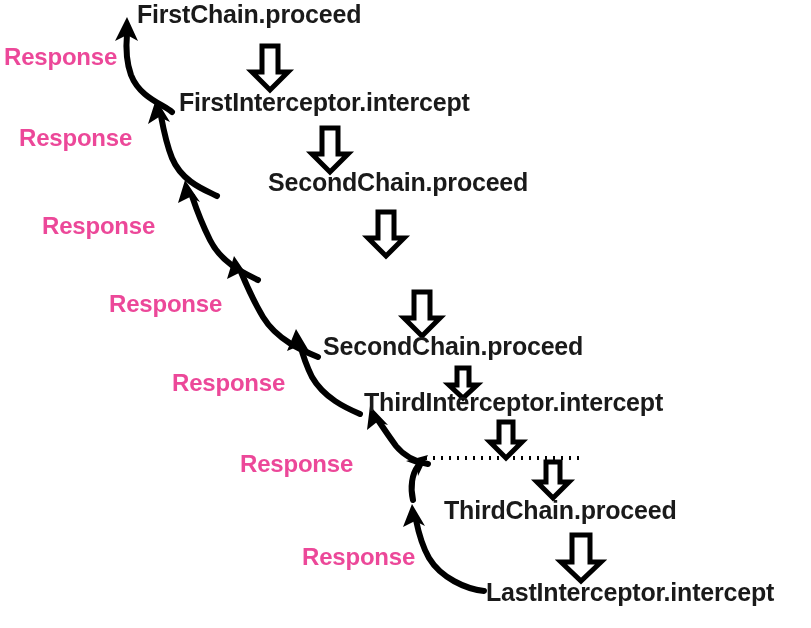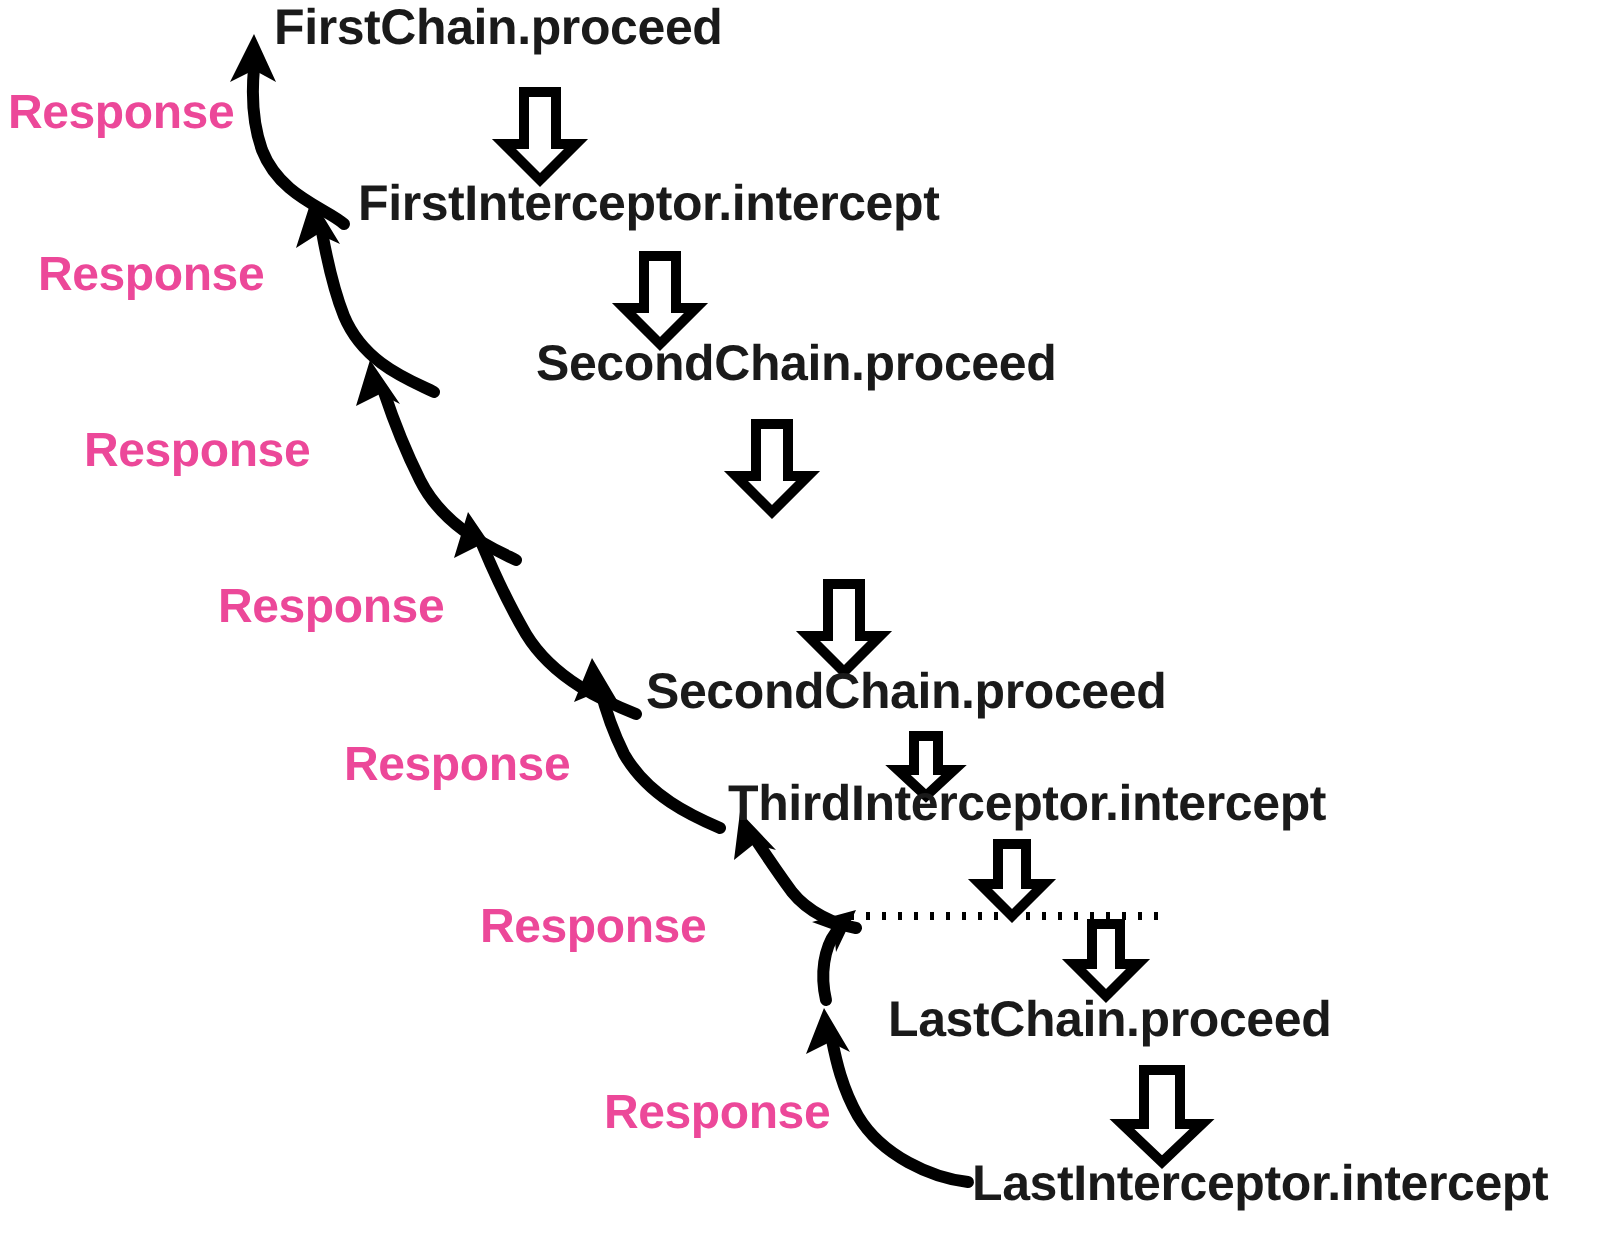--- a/index.html
+++ b/index.html
@@ -99,21 +99,21 @@
       <path class="curvehead" d="M428,455 L418,476 L417,465 L406,461 Z"></path>
     </g>
 
   </svg>
 
   <div class="node-label" style="left:137px;top:2px;">FirstChain.proceed</div>
   <div class="node-label" style="left:179px;top:90px;">FirstInterceptor.intercept</div>
   <div class="node-label" style="left:221px;top:170px;margin-left:47px;">SecondChain.proceed</div>
   <div class="node-label" style="left:323px;top:334px;">SecondChain.proceed</div>
   <div class="node-label" style="left:364px;top:390px;">ThirdInterceptor.intercept</div>
-  <div class="node-label" style="left:444px;top:498px;">LastChain.proceed</div>
+  <div class="node-label" style="left:444px;top:498px;">ThirdChain.proceed</div>
   <div class="node-label" style="left:486px;top:580px;text-align:center;">LastInterceptor.intercept</div>
 
   <div class="resp-label" style="left:4px;top:45px;">Response</div>
   <div class="resp-label" style="left:19px;top:126px;">Response</div>
   <div class="resp-label" style="left:42px;top:214px;">Response</div>
   <div class="resp-label" style="left:109px;top:292px;">Response</div>
   <div class="resp-label" style="left:172px;top:371px;">Response</div>
   <div class="resp-label" style="left:240px;top:452px;">Response</div>
   <div class="resp-label" style="left:302px;top:545px;">Response</div>
 

